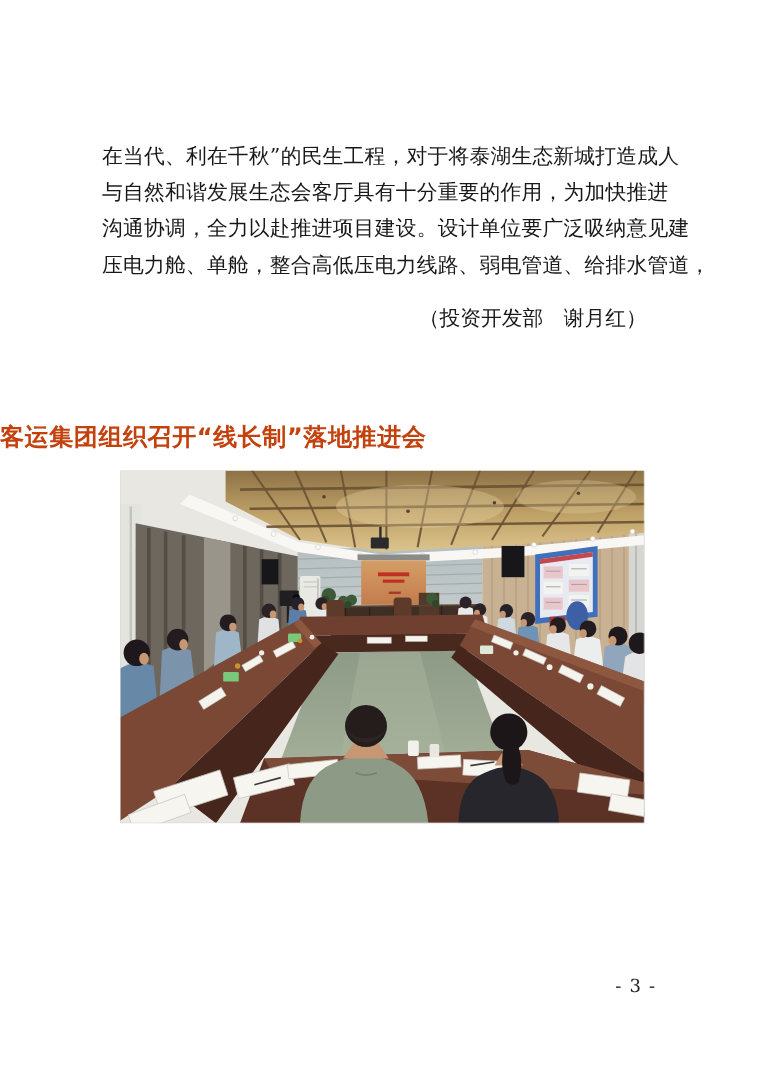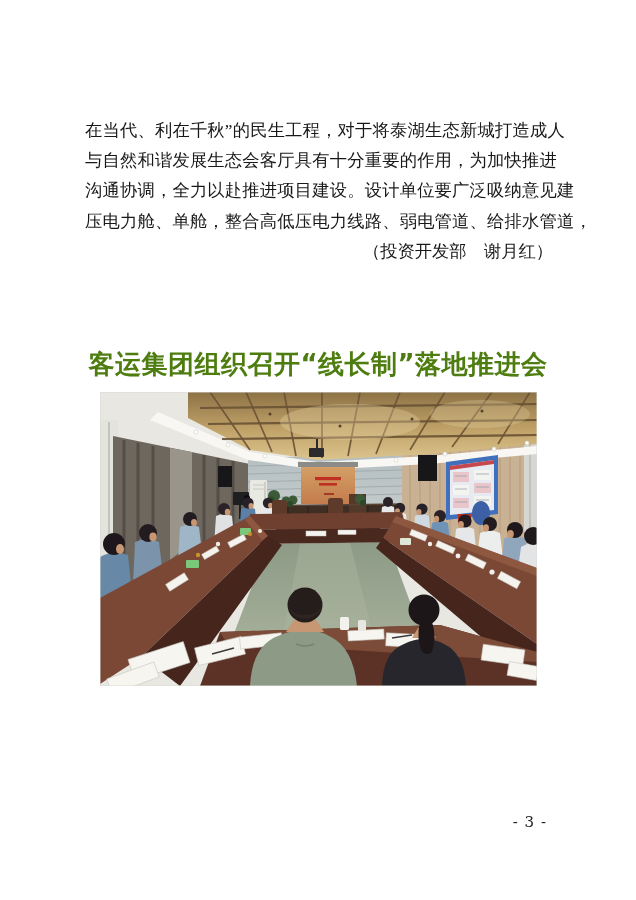--- a/index.html
+++ b/index.html
@@ -5,38 +5,38 @@
   html,body{margin:0;padding:0;background:#888;}
   .page{
     position:relative;
     width:636px;height:900px;
     margin:0 auto;
     background:#ffffff;
     font-family:"DejaVu Serif","Liberation Serif",serif;
     overflow:hidden;
   }
   .article-top{
-    position:absolute;left:85px;top:116px;width:468px;font-family:Liberation Serif, serif;
+    position:absolute;left:85px;top:116px;width:468px;
   }
   .t-line{
     margin:0;height:30.2px;line-height:30.2px;
     font-size:17.3px;color:#181818;
     text-align:justify;text-align-last:justify;
     letter-spacing:0.2px;white-space:nowrap;
   }
   .t-line.no-stretch{text-align:left;text-align-last:left;white-space:normal;}
   .byline{
-    margin:0;height:30.2px;line-height:30.2px;
+    margin:14px;height:30.2px;line-height:30.2px;
     font-size:17.3px;color:#181818;text-align:right;
   }
   .headline{
     position:absolute;left:0;top:344px;width:100%;
-    margin:0;text-align:center;
+    margin:0;text-align:left;
     font-family:"DejaVu Sans","Liberation Sans",sans-serif;
-    font-weight:bold;font-size:26px;color:#4d7c0f;
+    font-weight:bold;font-size:20px;color:#c2410c;
     letter-spacing:0.5px;line-height:40px;
   }
   .photo{
     position:absolute;left:100px;top:392px;width:437px;height:294px;
     line-height:0;
   }
   .article-bottom{
     position:absolute;left:85px;top:692px;width:468px;
   }
   .indent{text-indent:35px;}

